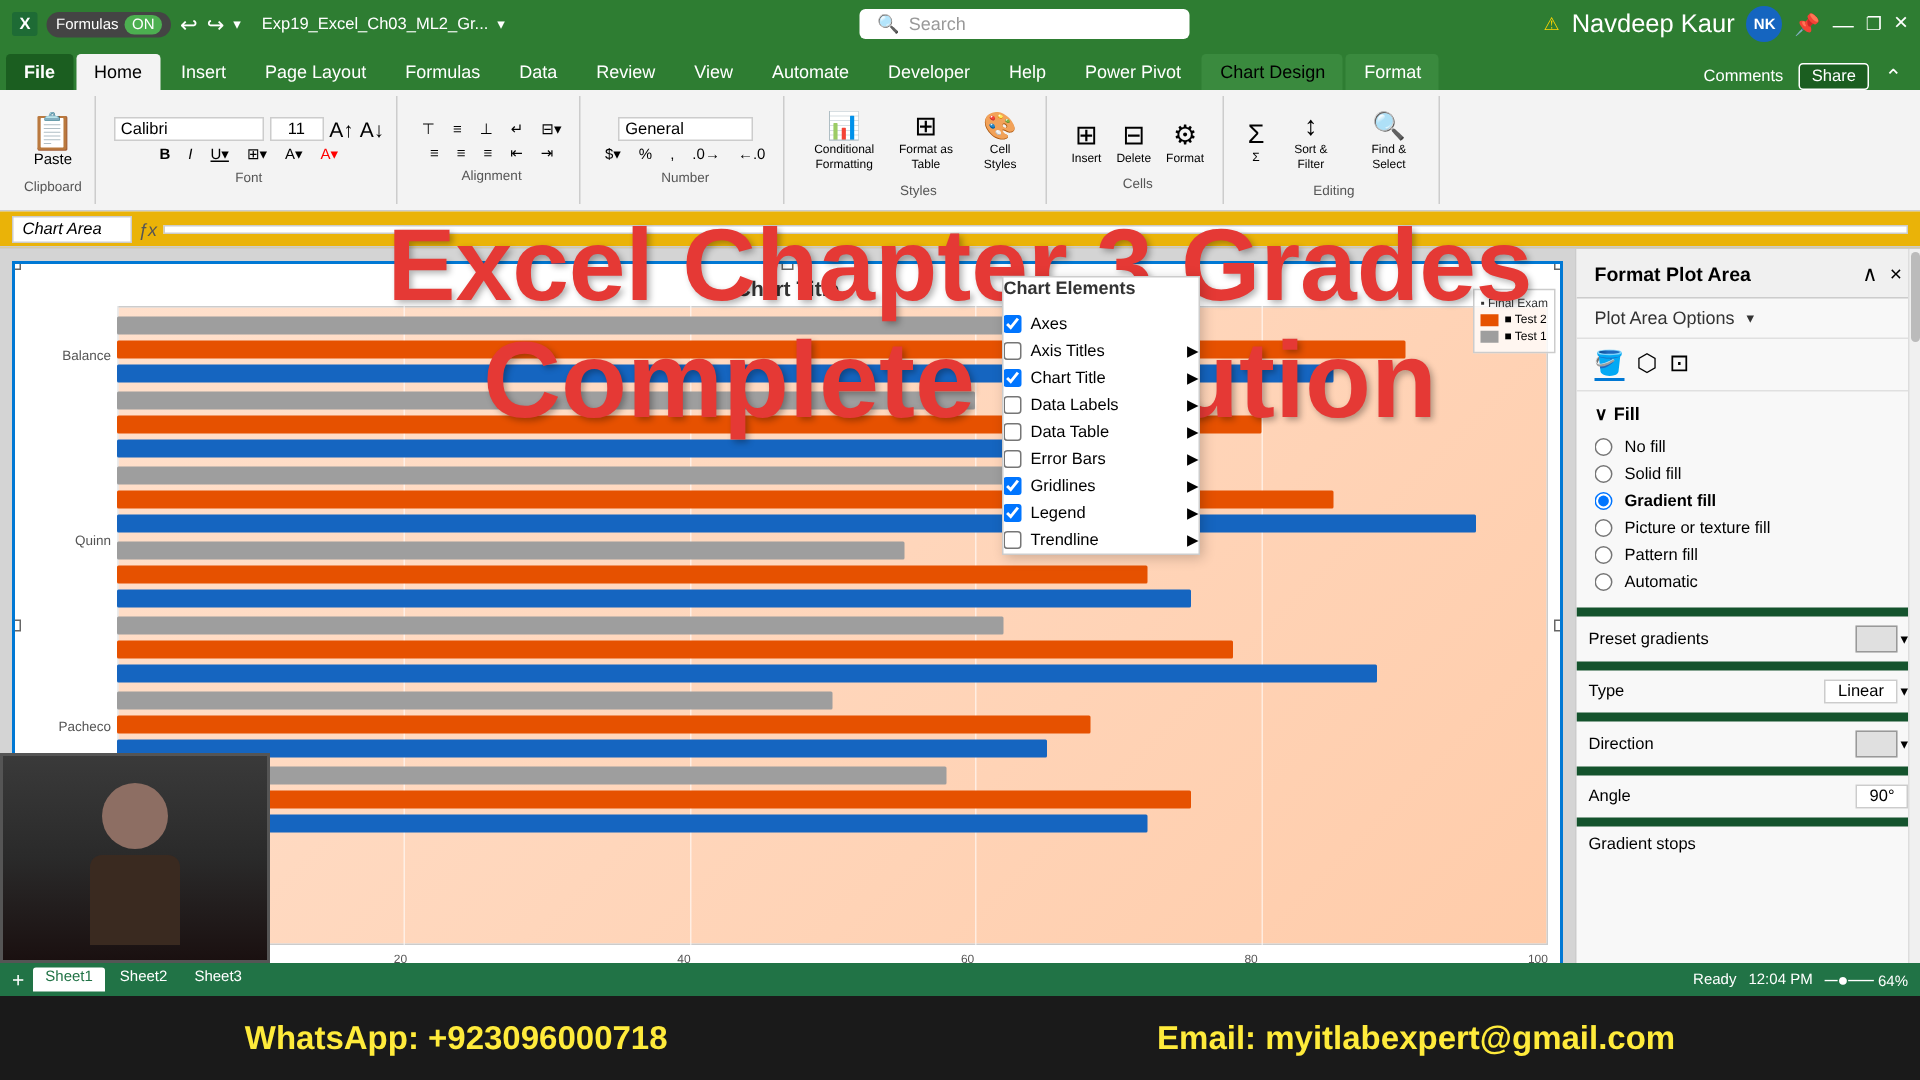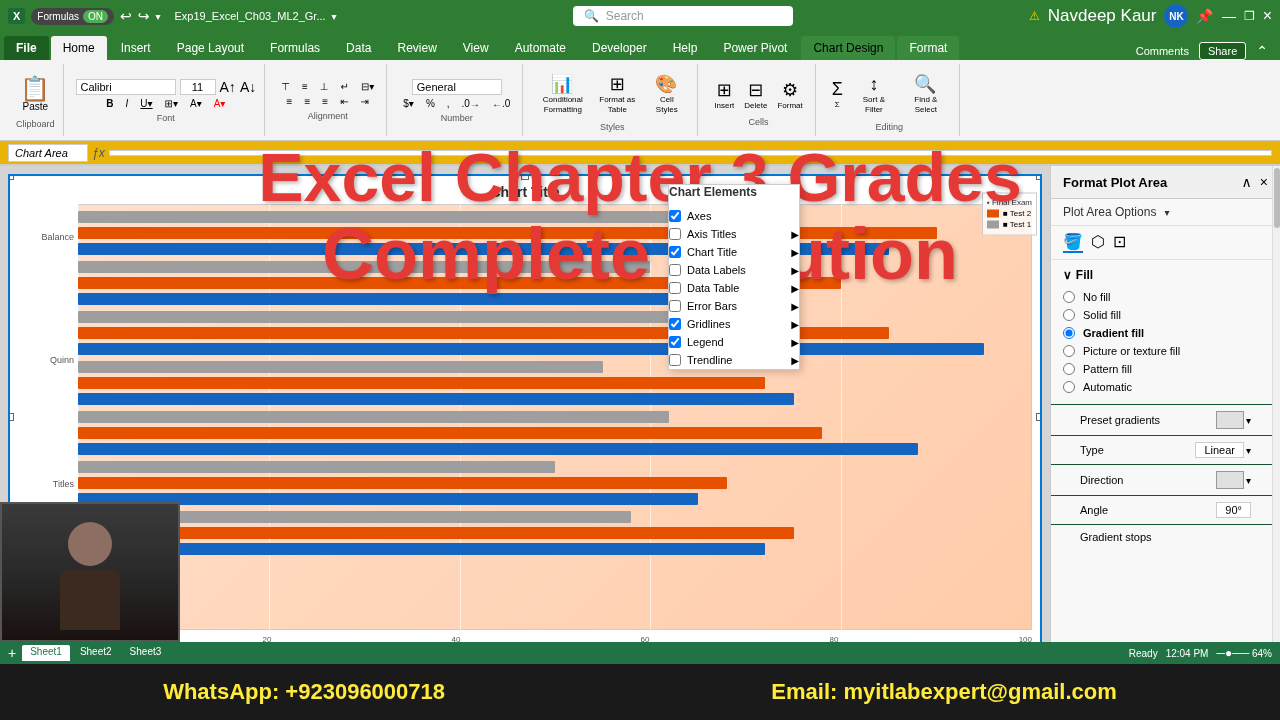--- a/index.html
+++ b/index.html
@@ -312,23 +312,23 @@
       padding: 3px 0;
       font-size: 11px;
     }
     .fill-option input[type=radio] { width: 12px; height: 12px; }
     .fill-option.selected { font-weight: bold; }
 
     .panel-row {
       display: flex;
       align-items: center;
       justify-content: space-between;
-      padding: 6px 29px;
+      padding: 6px 8px;
       font-size: 11px;
-      border-top: 1px solid #14532d;
+      border-top: 6px solid #14532d;
     }
     .panel-swatch {
       width: 28px;
       height: 18px;
       background: #e0e0e0;
       border: 1px solid #999;
       display: inline-block;
     }
 
     
@@ -668,21 +668,21 @@
 
     <div class="chart-title">Chart Title</div>
 
     <div id="chart-area">
 
       <div class="chart-y-axis">
         <span style="font-size:9px;">Balance</span>
         <span style="font-size:9px;"></span>
         <span style="font-size:9px;">Quinn</span>
         <span style="font-size:9px;"></span>
-        <span style="font-size:9px;">Titles</span>
+        <span style="font-size:9px;">Pacheco</span>
         <span style="font-size:9px;"></span>
         <span style="font-size:9px;"></span>
       </div>
 
       <div style="flex:1; position:relative;">
         <div class="chart-plot"></div>
 
         <div class="gridline" style="left:0%;"></div>
         <div class="gridline" style="left:20%;"></div>
         <div class="gridline" style="left:40%;"></div>

